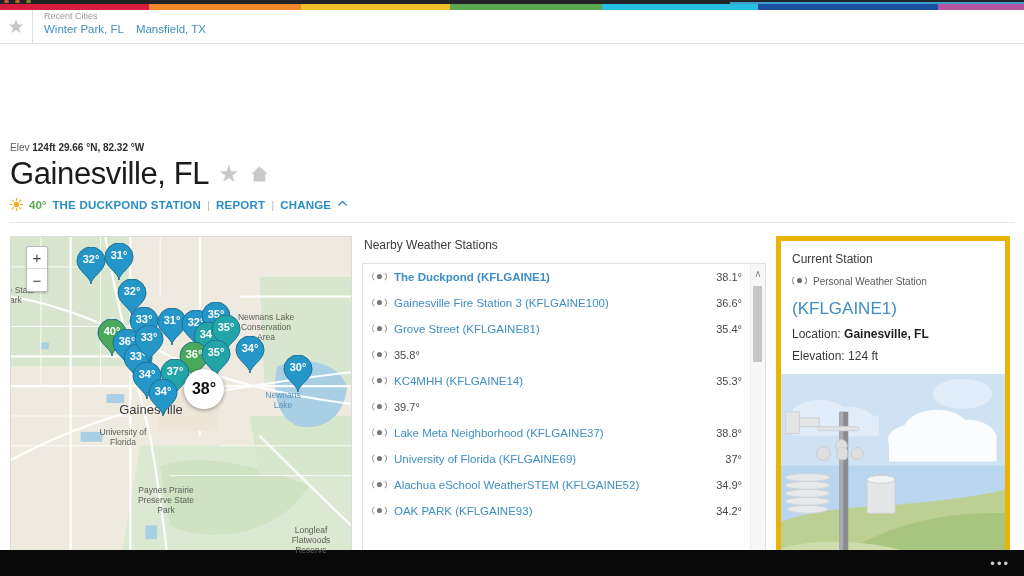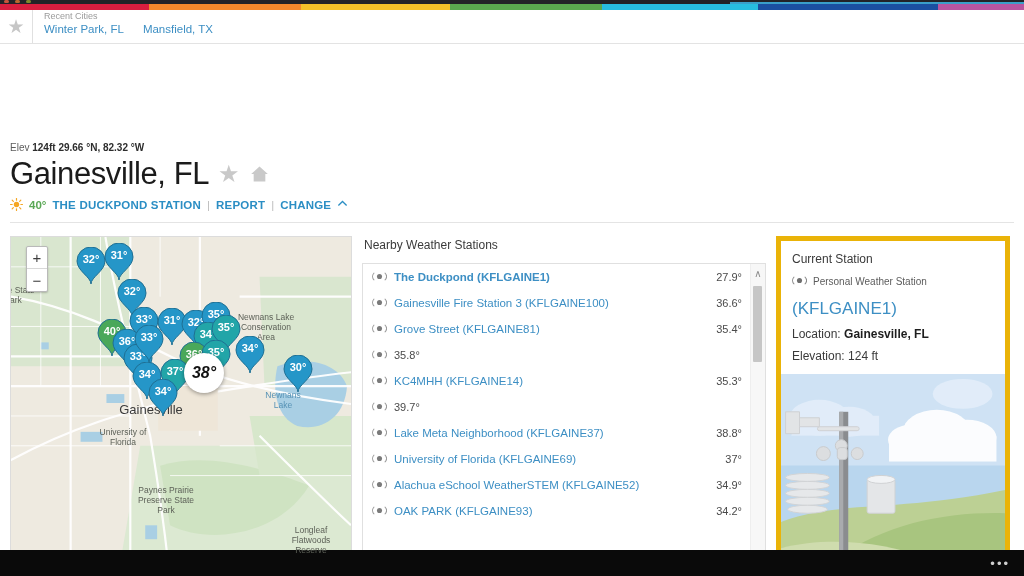--- a/index.html
+++ b/index.html
@@ -30,21 +30,21 @@
     height: 34px; background: #fff; display: flex; align-items: stretch;
     border-bottom: 1px solid #e3e3e3;
   }
   .fav-star-cell {
     width: 33px; display: flex; align-items: center; justify-content: center;
     border-right: 1px solid #e0e0e0;
   }
   .fav-star { font-size: 19px; color: #c6c6c6; line-height: 1; }
   .recent-inner { padding-left: 11px; padding-top: 1px; }
   .recent-label { font-size: 9px; color: #9b9b9b; line-height: 11px; }
-  .recent-links { display: flex; gap: 19px; margin-top: 1px; }
+  .recent-links { display: flex; gap: 12px; margin-top: 1px; }
   .recent-links a {
     font-size: 11.5px; color: #3d8fc4; text-decoration: none;
   }
 
   
   .blank-zone { height: 97px; background: #fff; }
 
   
   .loc-header { padding: 0 10px; background: #fff; }
   .elev-line {
@@ -376,36 +376,36 @@
           </svg><span class="pin-label">37°</span></div>
         <div class="pin" style="left: 104px; top: 142px; width: 30px; height: 38px;"><svg width="30" height="38" viewBox="0 0 30 38">
             <path d="M15 37 C15 30 29 24 29 14 A14 14 0 1 0 1 14 C1 24 15 30 15 37 Z" fill="#2596c8" stroke="#1f6f93" stroke-width="1"></path>
           </svg><span class="pin-label">34°</span></div>
         <div class="pin" style="left: 191px; top: 99px; width: 30px; height: 38px;"><svg width="30" height="38" viewBox="0 0 30 38">
             <path d="M15 37 C15 30 29 24 29 14 A14 14 0 1 0 1 14 C1 24 15 30 15 37 Z" fill="#2596c8" stroke="#1f6f93" stroke-width="1"></path>
           </svg><span class="pin-label">34°</span></div>
         <div class="pin" style="left: 239px; top: 118px; width: 30px; height: 38px;"><svg width="30" height="38" viewBox="0 0 30 38">
             <path d="M15 37 C15 30 29 24 29 14 A14 14 0 1 0 1 14 C1 24 15 30 15 37 Z" fill="#2596c8" stroke="#1f6f93" stroke-width="1"></path>
           </svg><span class="pin-label">30°</span></div>
-        <div class="pin-sel" style="left: 173px; top: 116px; font-style: italic;">38°</div>
+        <div class="pin-sel" style="left: 173px; top: 132px;">38°</div>
       </div>
   </div>
 
   <div class="stations-card">
     <div class="stations-title">Nearby Weather Stations</div>
     <div class="stations-box">
       <div class="stations-list" id="stations-list">
           <div class="st-row">
             <span class="st-ico"><svg width="15" height="11" viewBox="0 0 20 14">
                 <path d="M3 2 C0 5 0 9 3 12" fill="none" stroke="#9a9a9a" stroke-width="1.4"></path>
                 <path d="M17 2 C20 5 20 9 17 12" fill="none" stroke="#9a9a9a" stroke-width="1.4"></path>
                 <circle cx="10" cy="7" r="3.4" fill="#7a7a7a"></circle>
               </svg></span>
             <a class="st-name bold" href="#">The Duckpond (KFLGAINE1)</a>
-            <span class="st-temp">27.9°</span>
+            <span class="st-temp">38.1°</span>
           </div>
           <div class="st-row">
             <span class="st-ico"><svg width="15" height="11" viewBox="0 0 20 14">
                 <path d="M3 2 C0 5 0 9 3 12" fill="none" stroke="#9a9a9a" stroke-width="1.4"></path>
                 <path d="M17 2 C20 5 20 9 17 12" fill="none" stroke="#9a9a9a" stroke-width="1.4"></path>
                 <circle cx="10" cy="7" r="3.4" fill="#7a7a7a"></circle>
               </svg></span>
             <a class="st-name" href="#">Gainesville Fire Station 3 (KFLGAINE100)</a>
             <span class="st-temp">36.6°</span>
           </div>

